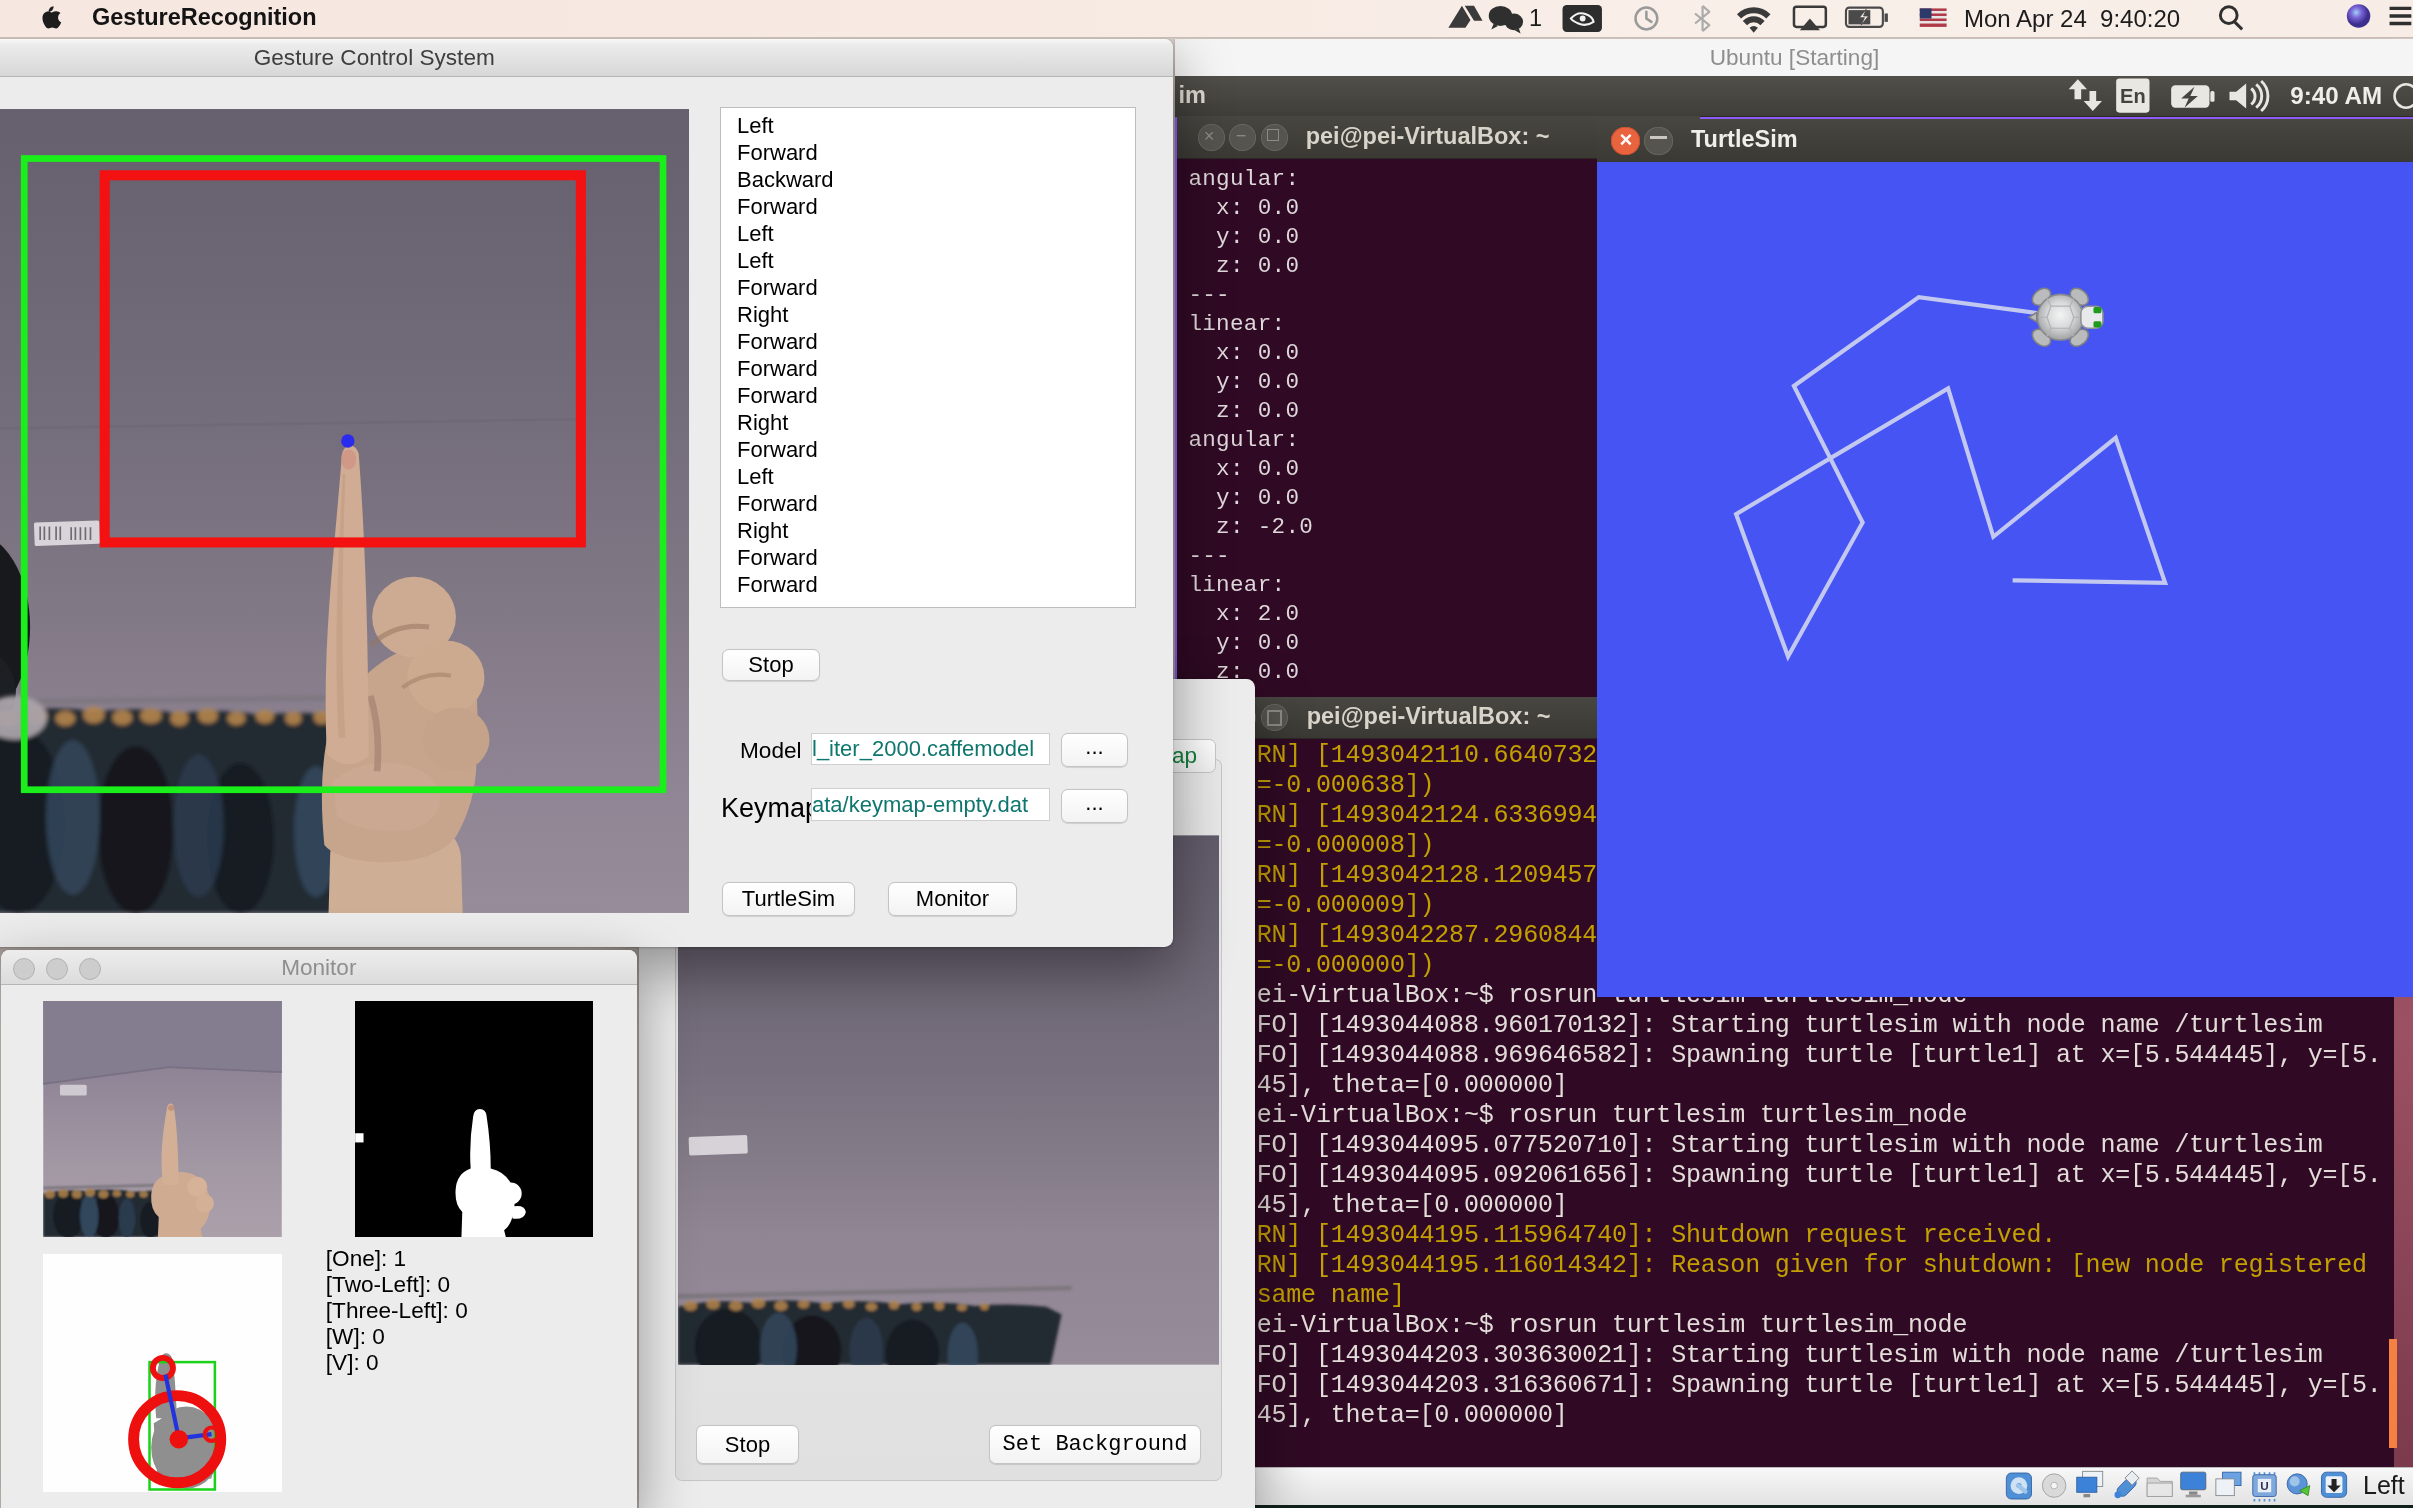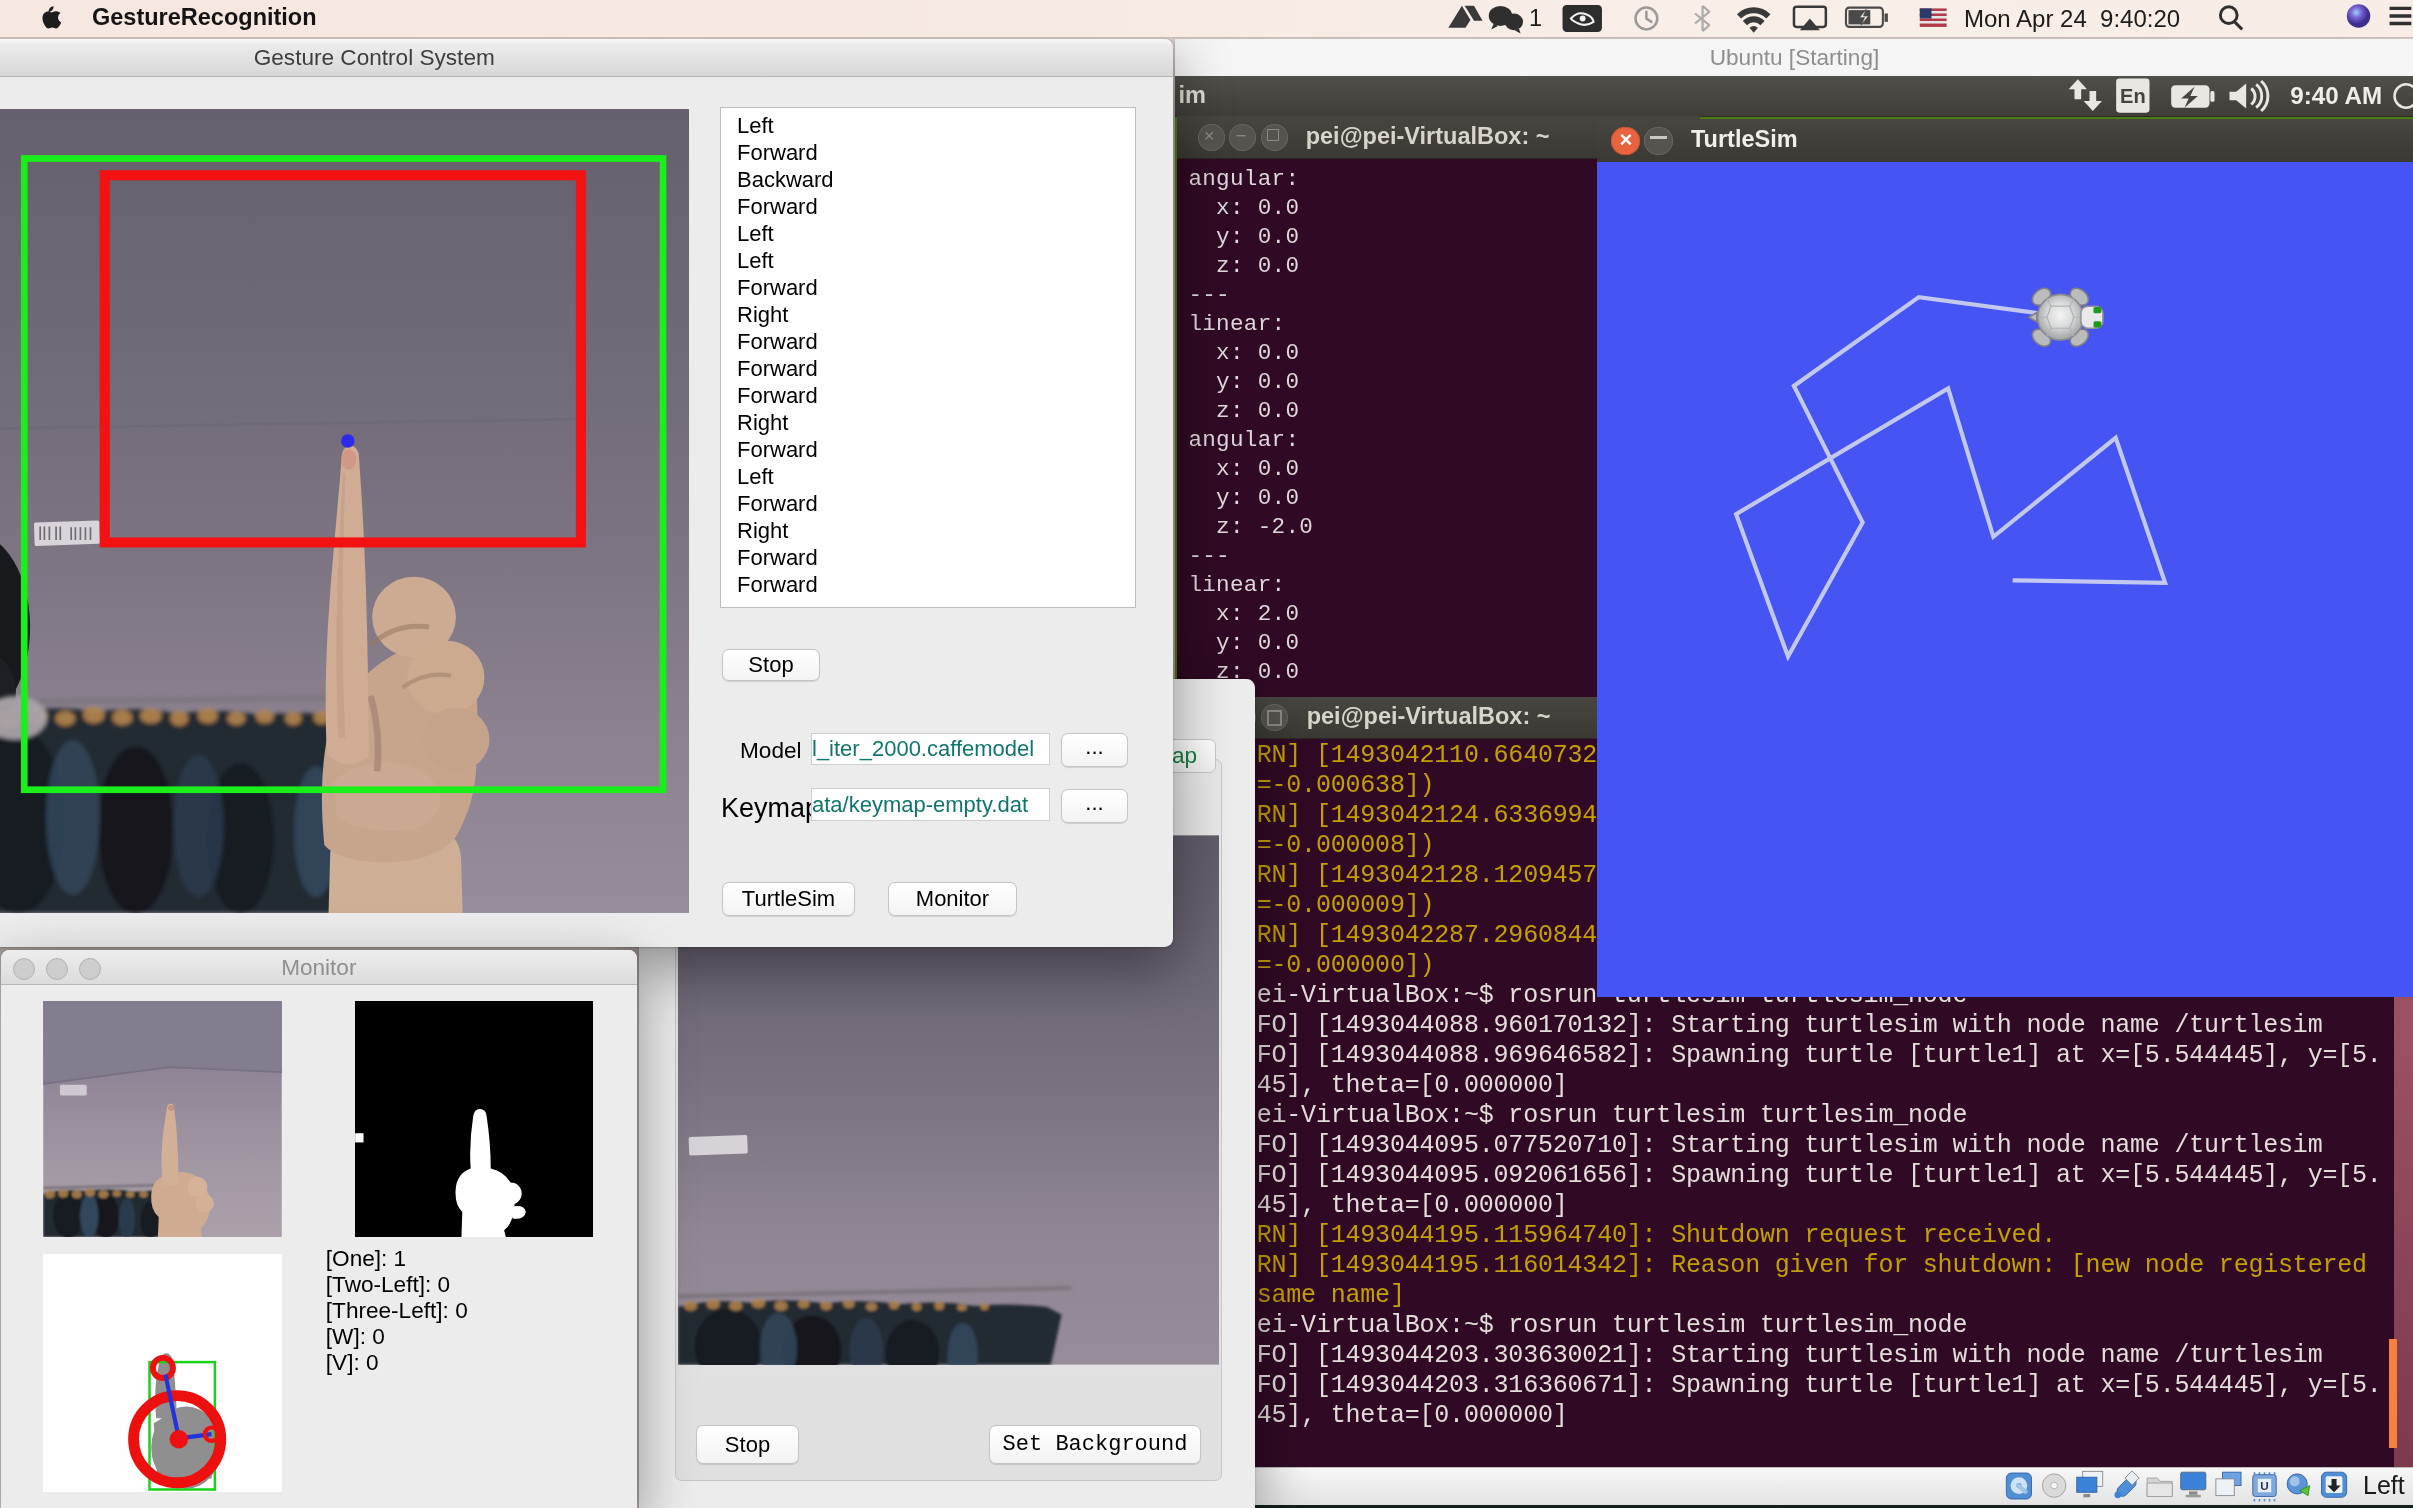--- a/index.html
+++ b/index.html
@@ -22,21 +22,21 @@
        box-shadow:0 0.8px 0.8px rgba(0,0,0,.12);color:#000;font-size:22px;text-align:center;}
   .tfield{background:#fff;border:0.8px solid #cfcfcf;color:#0f766e;font-size:22px;overflow:hidden;}
 </style></head>
 <body>
 <div id="stage">
 
   <div class="abs macwin" id="vmwin" style="left:1175px;top:39px;width:1239px;height:1470px;background:#f5f5f5;">
     <div class="abs titlebar flat" style="border-radius:0;"></div>
     <div class="abs titletxt" style="color:#8e8e8e;">Ubuntu [Starting]</div>
 
-    <div class="abs" id="vmscreen" style="left:0;top:37px;width:1239px;height:1433px;background:#4d7c0f;overflow:hidden;">
+    <div class="abs" id="vmscreen" style="left:0;top:37px;width:1239px;height:1433px;background:#8b5cf6;overflow:hidden;">
 
       <div class="abs" style="left:0;top:0;width:1239px;height:40px;background:linear-gradient(#504f4a,#3f3e39);border-bottom:0.8px solid #2c2b27;"></div>
       <div class="abs" style="left:3.4px;top:5.9px;font-size:23.5px;font-weight:bold;color:#dfdbd2;">im</div>
       <svg class="abs" style="left:880px;top:0;" width="359" height="40" viewBox="0 0 428 48">
 
         <g fill="#e8e6e1">
           <path d="M22,28 v-12 h-7 l11,-12 11,12 h-7 v12 z"></path>
           <path d="M40,18 v12 h-7 l11,12 11,-12 h-7 v-12 z"></path>
         </g>
 

